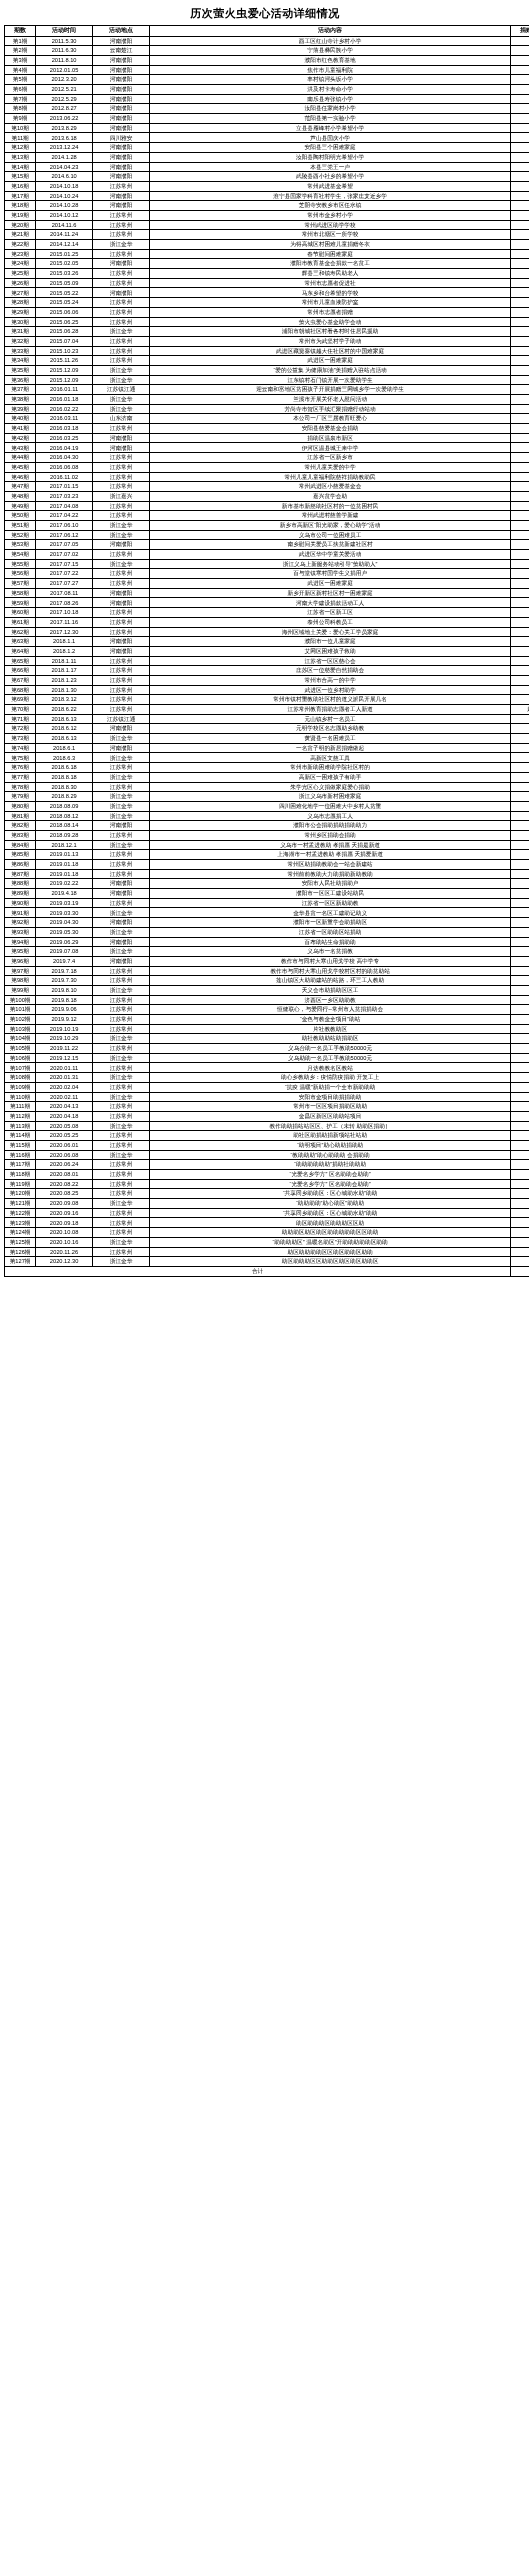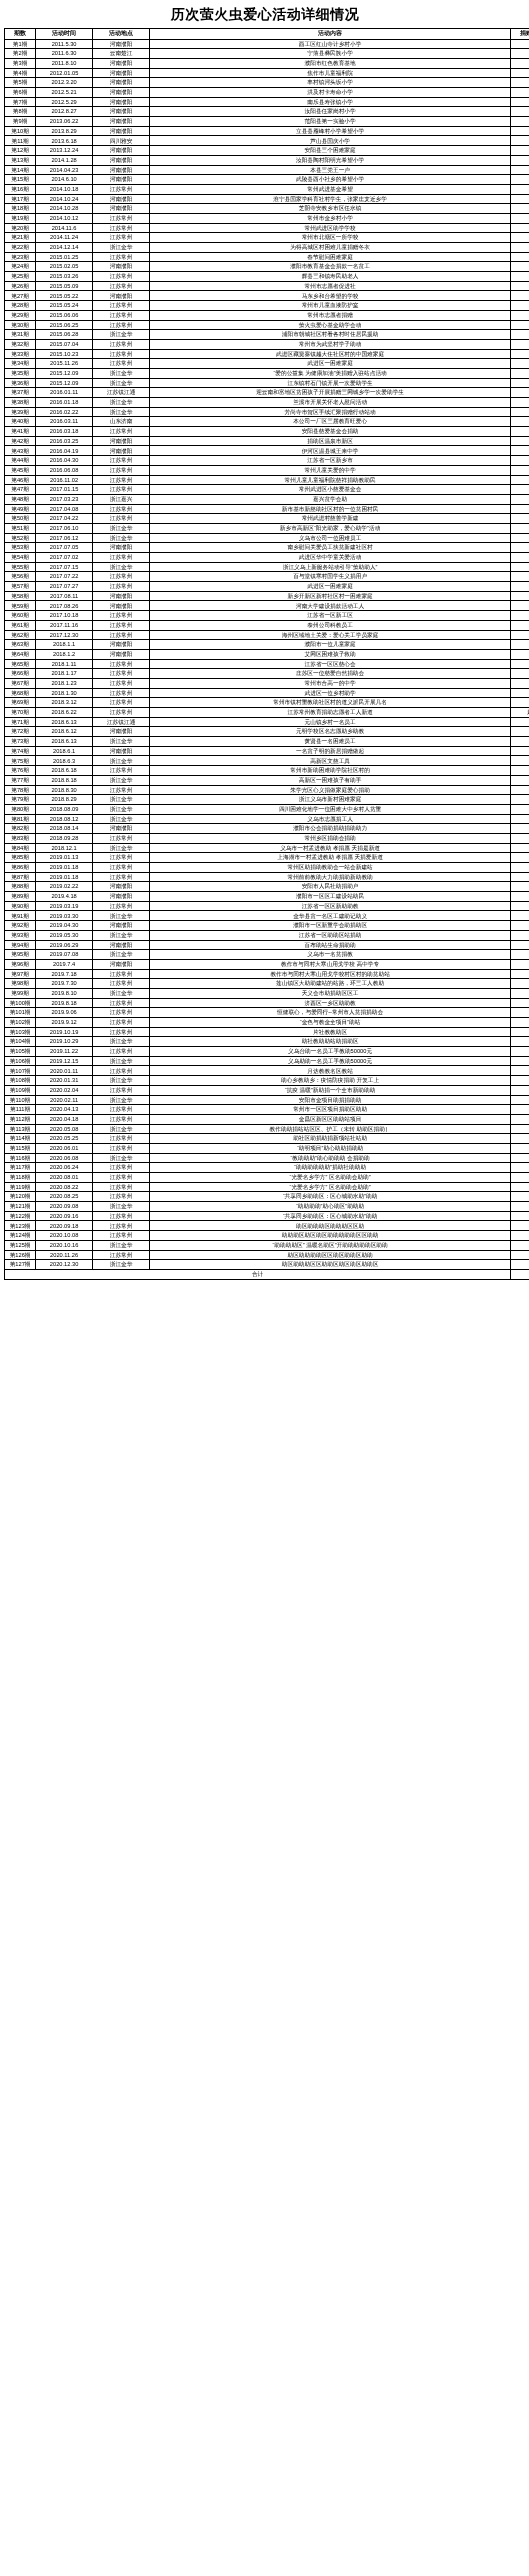--- a/index.html
+++ b/index.html
@@ -14,21 +14,21 @@
   }
   .page {
     width: 530px;
     box-sizing: border-box;
     padding: 3.1px 4.1px 5.2px 4.1px;
   }
   .doc-title {
     text-align: center;
     font-family: "Liberation Serif", "DejaVu Serif", serif;
     font-weight: bold;
-    font-size: 14px;
+    font-size: 11px;
     letter-spacing: 0.5px;
     padding: 3.1px 0 3.6px 0;
   }
   table.main {
     border-collapse: collapse;
     width: 521px;
     table-layout: fixed;
     font-size: 5.7px;
   }
   table.main th, table.main td {

